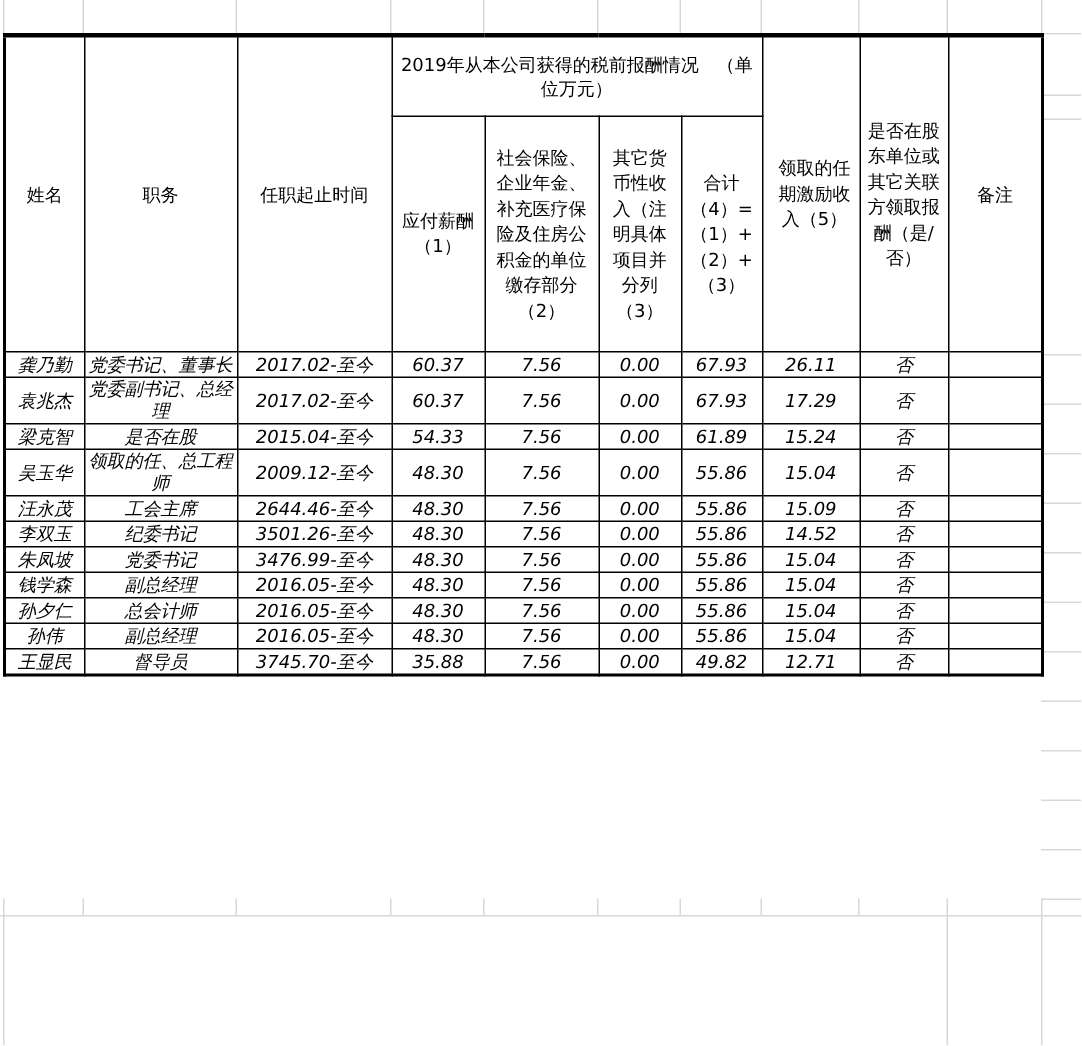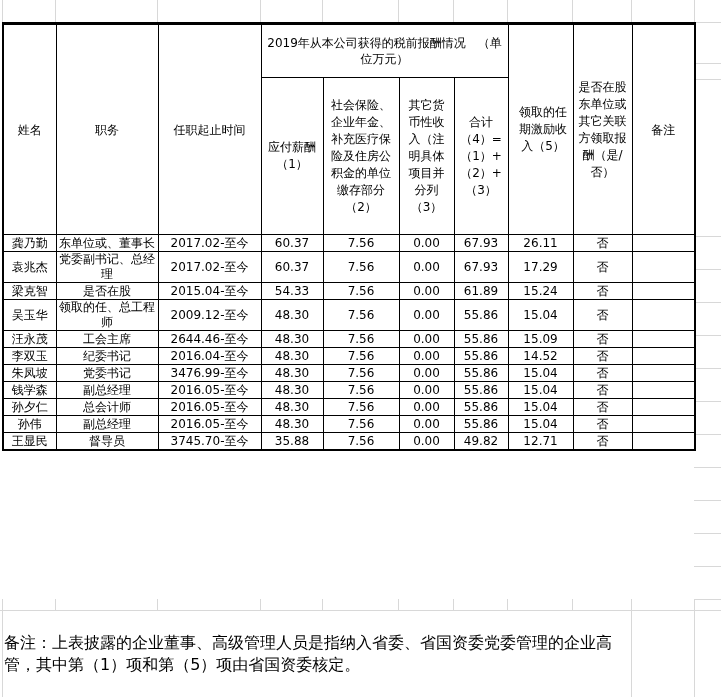--- a/index.html
+++ b/index.html
@@ -21,21 +21,21 @@
   table.comp th,table.comp td{
     border:1px solid #000;padding:0 2px;vertical-align:middle;
     text-align:center;font-weight:normal;white-space:pre-line;
     overflow:hidden;
   }
   th.grp{text-align:center;}
   th.sub{text-align:left;padding-left:4px;line-height:17px;}
   td.pos{line-height:15px;}
   tr.hr1{height:54px;}
   tr.hr2{height:157px;}
-  tbody tr{height:17px;}
+  tbody tr{height:17px;font-style:italic;}
   .footnote{
     position:absolute;left:4px;top:632px;width:700px;
     font-size:16px;line-height:22px;white-space:pre-line;color:#000;
   }
 </style>
 </head>
 <body>
 
 <div class="sheet">
 
@@ -134,21 +134,21 @@
         <th class="sub">合计
 （4）=
 （1）+
 （2）+
 （3）</th>
       </tr>
     </thead>
     <tbody id="tbody">
         <tr>
       <td>龚乃勤</td>
-      <td class="pos">东单位或、董事长</td>
+      <td class="pos">党委书记、董事长</td>
       <td>2017.02-至今</td>
       <td>60.37</td>
       <td>7.56</td>
       <td>0.00</td>
       <td>67.93</td>
       <td>26.11</td>
       <td>否</td>
       <td></td>
     </tr>
         <tr>
@@ -197,21 +197,21 @@
       <td>7.56</td>
       <td>0.00</td>
       <td>55.86</td>
       <td>15.09</td>
       <td>否</td>
       <td></td>
     </tr>
         <tr>
       <td>李双玉</td>
       <td class="pos">纪委书记</td>
-      <td>2016.04-至今</td>
+      <td>3501.26-至今</td>
       <td>48.30</td>
       <td>7.56</td>
       <td>0.00</td>
       <td>55.86</td>
       <td>14.52</td>
       <td>否</td>
       <td></td>
     </tr>
         <tr>
       <td>朱凤坡</td>
@@ -269,16 +269,14 @@
       <td>7.56</td>
       <td>0.00</td>
       <td>49.82</td>
       <td>12.71</td>
       <td>否</td>
       <td></td>
     </tr>
       </tbody>
   </table>
 
-  <div class="footnote">备注：上表披露的企业董事、高级管理人员是指纳入省委、省国资委党委管理的企业高
-管，其中第（1）项和第（5）项由省国资委核定。</div>
 
 </div>
 
 </body></html>

